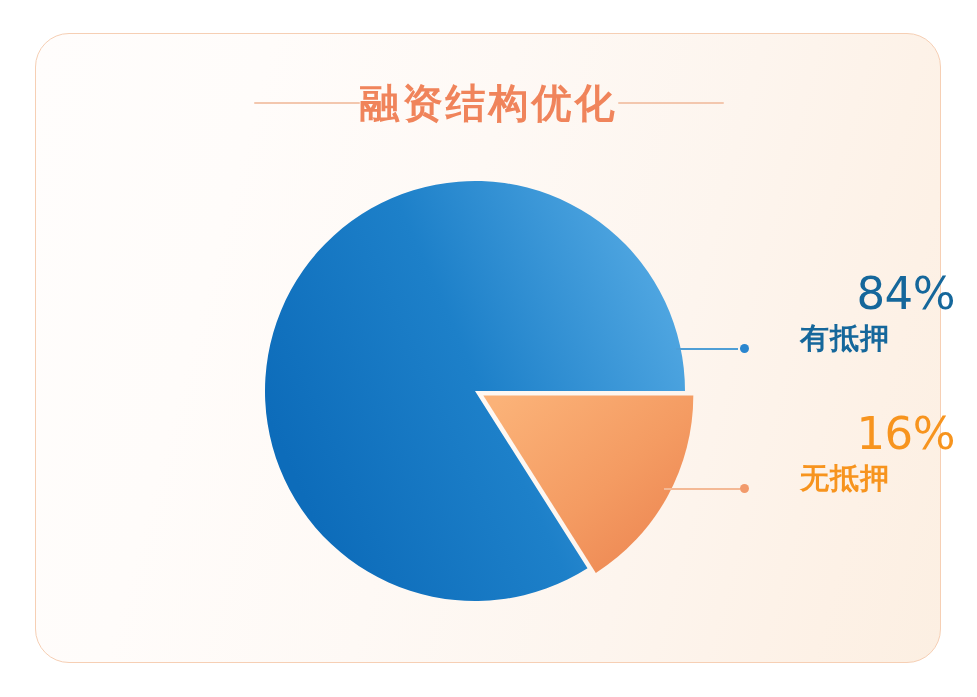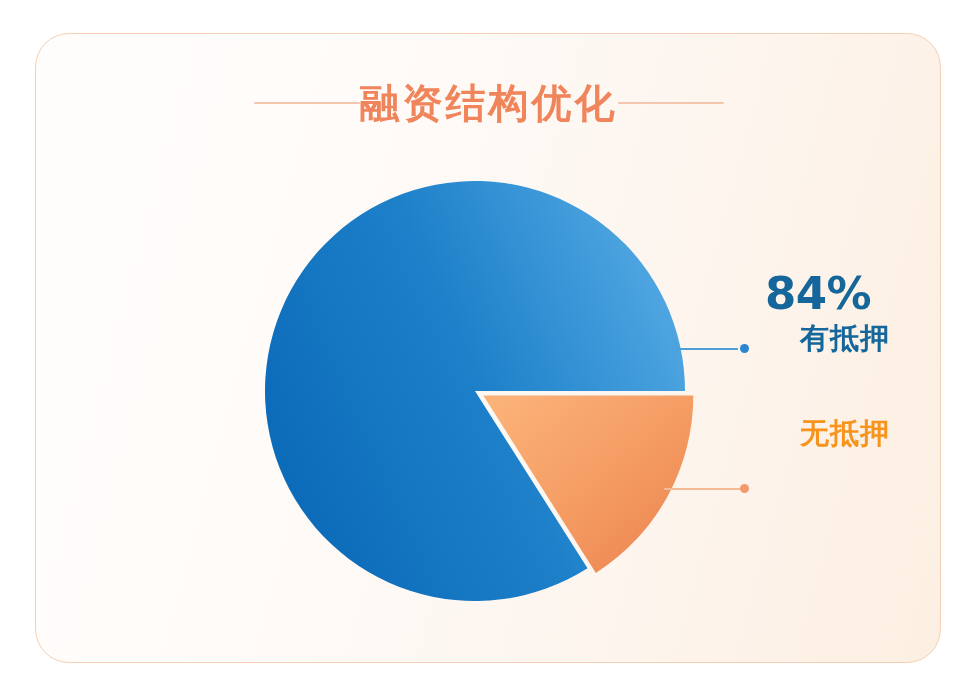--- a/index.html
+++ b/index.html
@@ -116,24 +116,25 @@
     position: absolute;
     left: 765px;
     width: 190px;
     text-align: left;
   }
   #callout-secured { top: 271px; }
   #callout-unsecured { top: 411px; }
 
   .callout-value {
     font-size: 45px;
-    font-weight: bold;
+    font-weight: normal;
     line-height: 1.0;
     letter-spacing: -0.5px;
     font-family: "DejaVu Sans", "Liberation Sans", sans-serif;
+    text-align: right;
   }
   .callout-label {
     margin-top: 7px;
     font-size: 29px;
     font-weight: bold;
     line-height: 1.1;
     letter-spacing: 1px;
     font-family: "DejaVu Sans", "Liberation Sans", sans-serif;
     margin-left: 35px;
   }
@@ -179,16 +180,17 @@
 
   <div class="leader" id="leader-line-unsecured"></div>
   <div class="leader-dot" id="leader-dot-unsecured"></div>
 
   <div class="callout" id="callout-secured">
     <div class="callout-value" id="value-secured">84%</div>
     <div class="callout-label" id="label-secured">有抵押</div>
   </div>
 
   <div class="callout" id="callout-unsecured">
+    <div class="callout-value" id="value-unsecured">16%</div>
     <div class="callout-label" id="label-unsecured">无抵押</div>
   </div>
 
 </div>
 
 </body></html>

